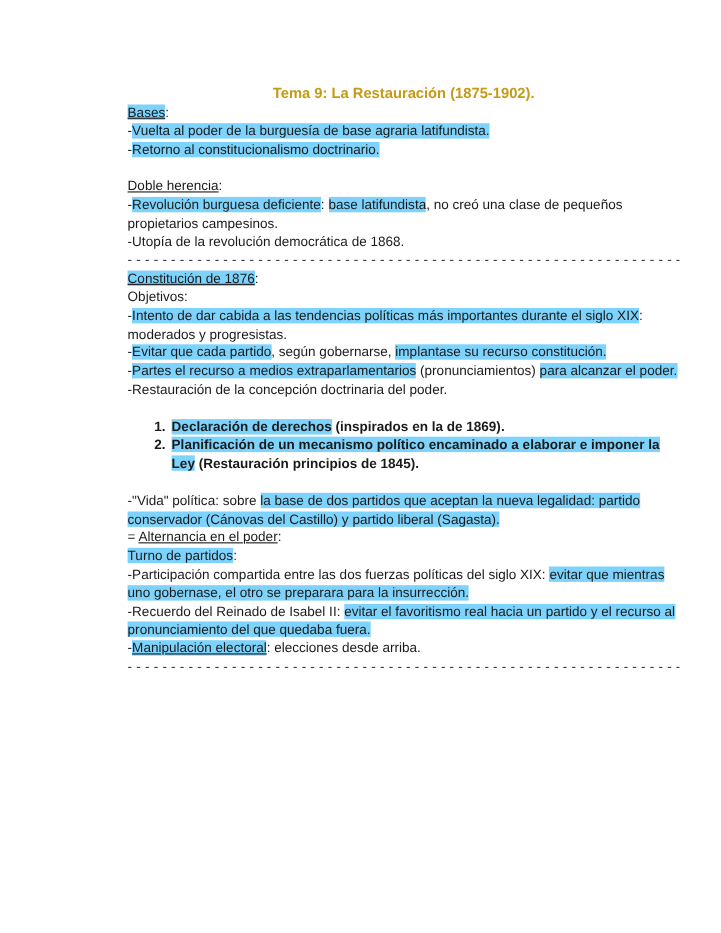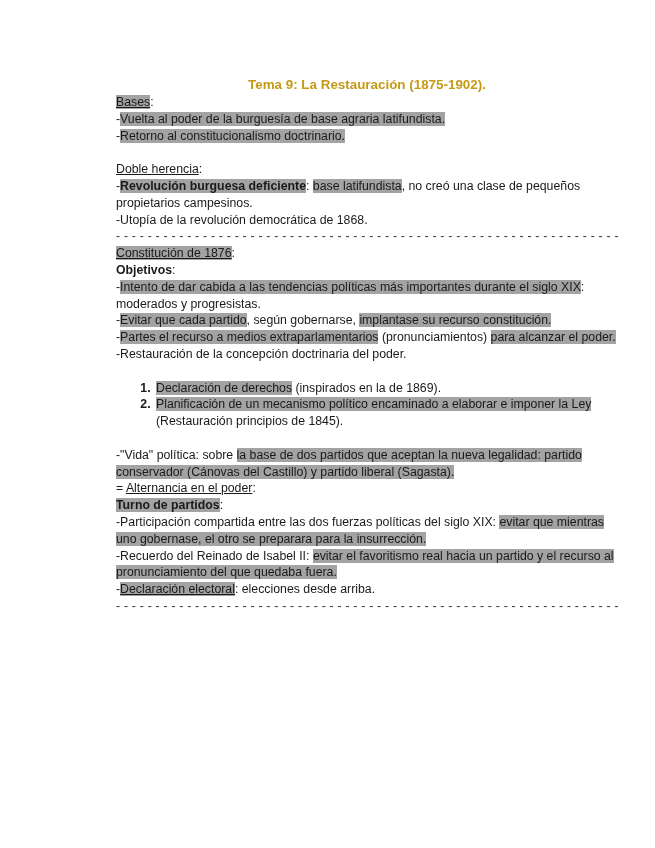--- a/index.html
+++ b/index.html
@@ -3,27 +3,27 @@
 <meta charset="utf-8">
 <style>
   html, body { margin: 0; padding: 0; background: #ffffff; }
   body { width: 655px; height: 848px; position: relative; overflow: hidden;
          font-family: "Liberation Sans", sans-serif; font-size: 12.3px; color: #1a1a1a; }
   .page { position: absolute; left: 77px; top: 76px; width: 502px; margin-left: 39px; }
   .title { text-align: center; color: #c49a16; font-weight: bold; font-size: 13.4px;
            line-height: 18px; margin-bottom: 0; }
   .line { line-height: 16.8px; white-space: nowrap; }
   .wrap { white-space: normal; }
-  .hl { background: #a3a3a3; }
+  .hl { background: #7dd3fc; }
   .u { text-decoration: underline; }
-  .b { font-weight: bold; }
+  .b { font-weight: normal; }
   .gap { height: 16.8px; }
   .dash { line-height: 16.8px; white-space: nowrap; overflow: hidden; letter-spacing: 0.2px; color: #333; }
   ol { margin: 0; padding-left: 38px; }
-  ol li { line-height: 16.8px; padding-left: 2px; }
+  ol li { line-height: 16.8px; padding-left: 2px; font-weight: bold; }
   ol li::marker { font-weight: bold; }
 </style>
 </head>
 <body>
 
 <div class="page">
 
   <div class="title">Tema 9: La Restauración (1875-1902).</div>
 
   <div class="line"><span class="u hl">Bases</span>:</div>
@@ -48,16 +48,16 @@
     <li><span class="hl">Declaración de derechos</span><span> (inspirados en la de 1869).</span></li>
     <li><span class="hl">Planificación de un mecanismo político encaminado a elaborar e imponer la Ley</span><span> (Restauración principios de 1845).</span></li>
   </ol>
   <div class="gap"></div>
 
   <div class="line wrap"><span>-"Vida" política: sobre </span><span class="hl">la base de dos partidos que aceptan la nueva legalidad: partido conservador (Cánovas del Castillo) y partido liberal (Sagasta).</span></div>
   <div class="line"><span>= </span><span class="u">Alternancia en el poder</span><span>:</span></div>
   <div class="line"><span class="b hl">Turno de partidos</span>:</div>
   <div class="line wrap"><span>-Participación compartida entre las dos fuerzas políticas del siglo XIX: </span><span class="hl">evitar que mientras uno gobernase, el otro se preparara para la insurrección.</span></div>
   <div class="line wrap"><span>-Recuerdo del Reinado de Isabel II: </span><span class="hl">evitar el favoritismo real hacia un partido y el recurso al pronunciamiento del que quedaba fuera.</span></div>
-  <div class="line"><span>-</span><span class="u hl">Declaración electoral</span><span>: elecciones desde arriba.</span></div>
+  <div class="line"><span>-</span><span class="u hl">Manipulación electoral</span><span>: elecciones desde arriba.</span></div>
   <div class="dash">- - - - - - - - - - - - - - - - - - - - - - - - - - - - - - - - - - - - - - - - - - - - - - - - - - - - - - - - - - - - - - - - - -</div>
 
 </div>
 
 </body></html>

